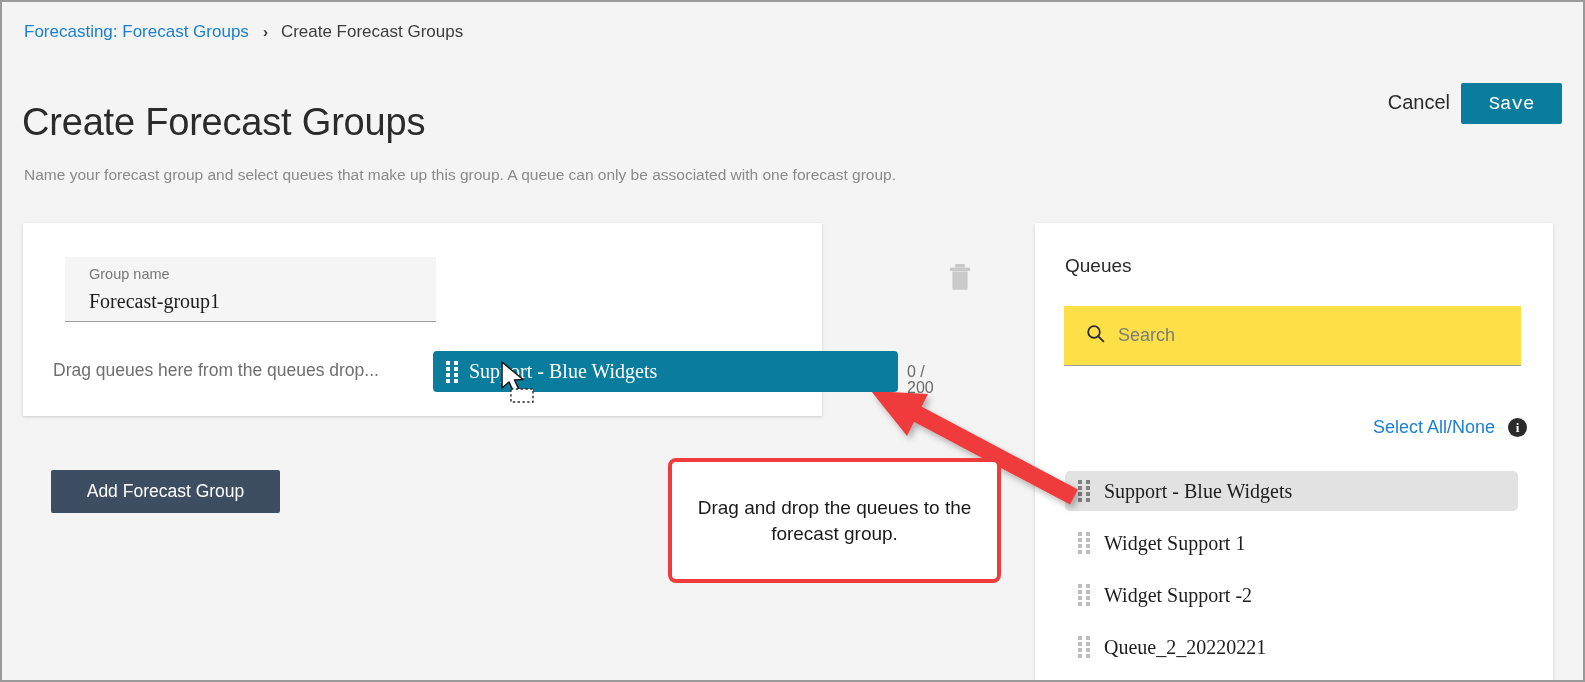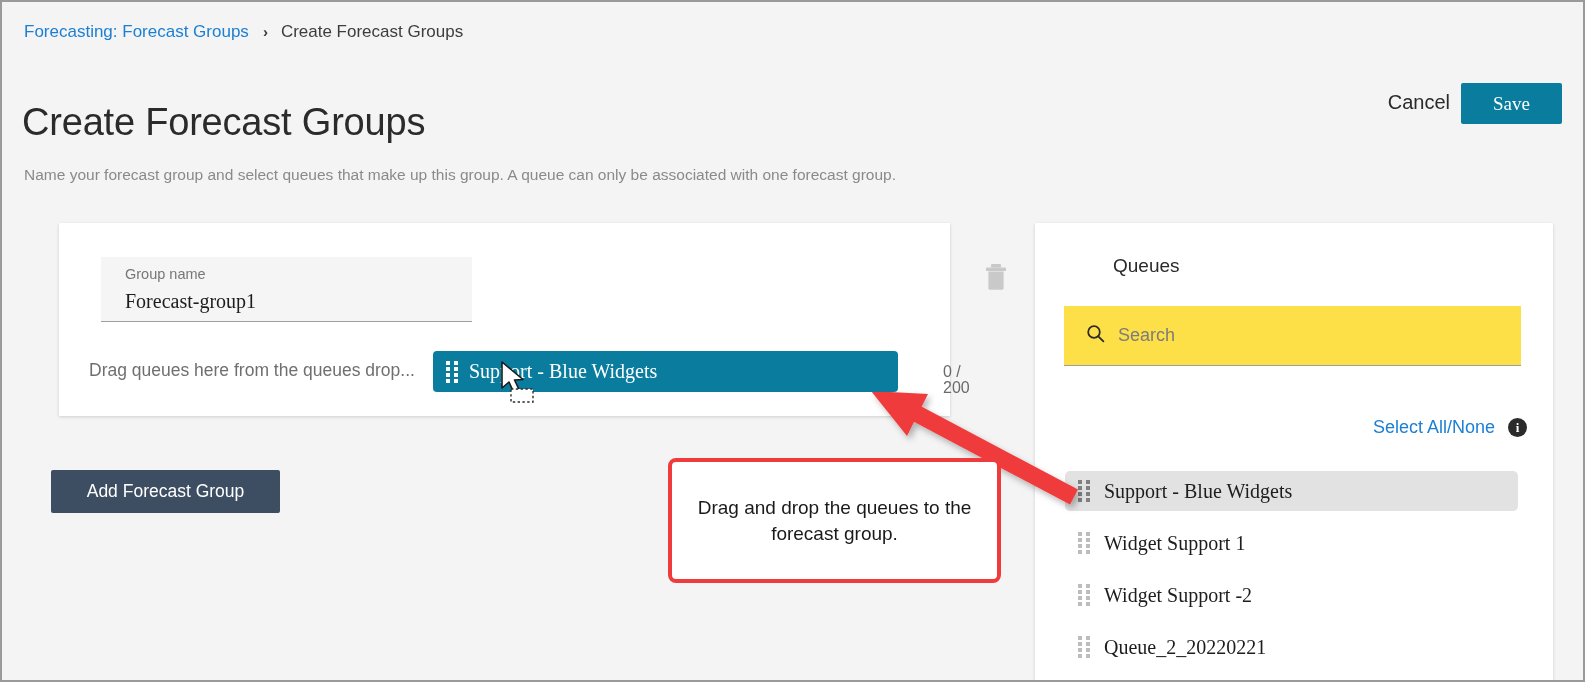--- a/index.html
+++ b/index.html
@@ -86,34 +86,33 @@
     position: absolute;
     right: 21px;
     top: 81px;
     width: 101px;
     height: 41px;
     background: #0a7d9e;
     color: #ffffff;
     font-size: 19px;
     border: none;
     border-radius: 2px;
-    font-family: Liberation Serif, serif;
+    font-family: Liberation Mono, monospace;
     cursor: pointer;
   }
 
   
   .group-card {
     position: absolute;
     left: 21px;
     top: 221px;
-    width: 891px;
+    width: 799px;
     height: 193px;
     background: #ffffff;
     box-shadow: 0 1px 3px rgba(0,0,0,0.16);
-    margin-left: 36px;
   }
   .name-field {
     position: absolute;
     left: 42px;
     top: 34px;
     width: 371px;
     height: 65px;
     background: #f5f5f5;
     border-bottom: 1px solid #9e9e9e;
     box-sizing: border-box;
@@ -263,21 +262,20 @@
     background: #ffffff;
     box-shadow: 0 1px 3px rgba(0,0,0,0.16);
   }
   .queues-title {
     position: absolute;
     left: 30px;
     top: 33px;
     font-size: 19px;
     color: #2b2b2b;
     line-height: 1;
-    margin-left: 48px;
   }
   .search-box {
     position: absolute;
     left: 29px;
     top: 83px;
     width: 457px;
     height: 60px;
     background: #fde047;
     border-bottom: 1px solid #9e9e9e;
     box-sizing: border-box;

